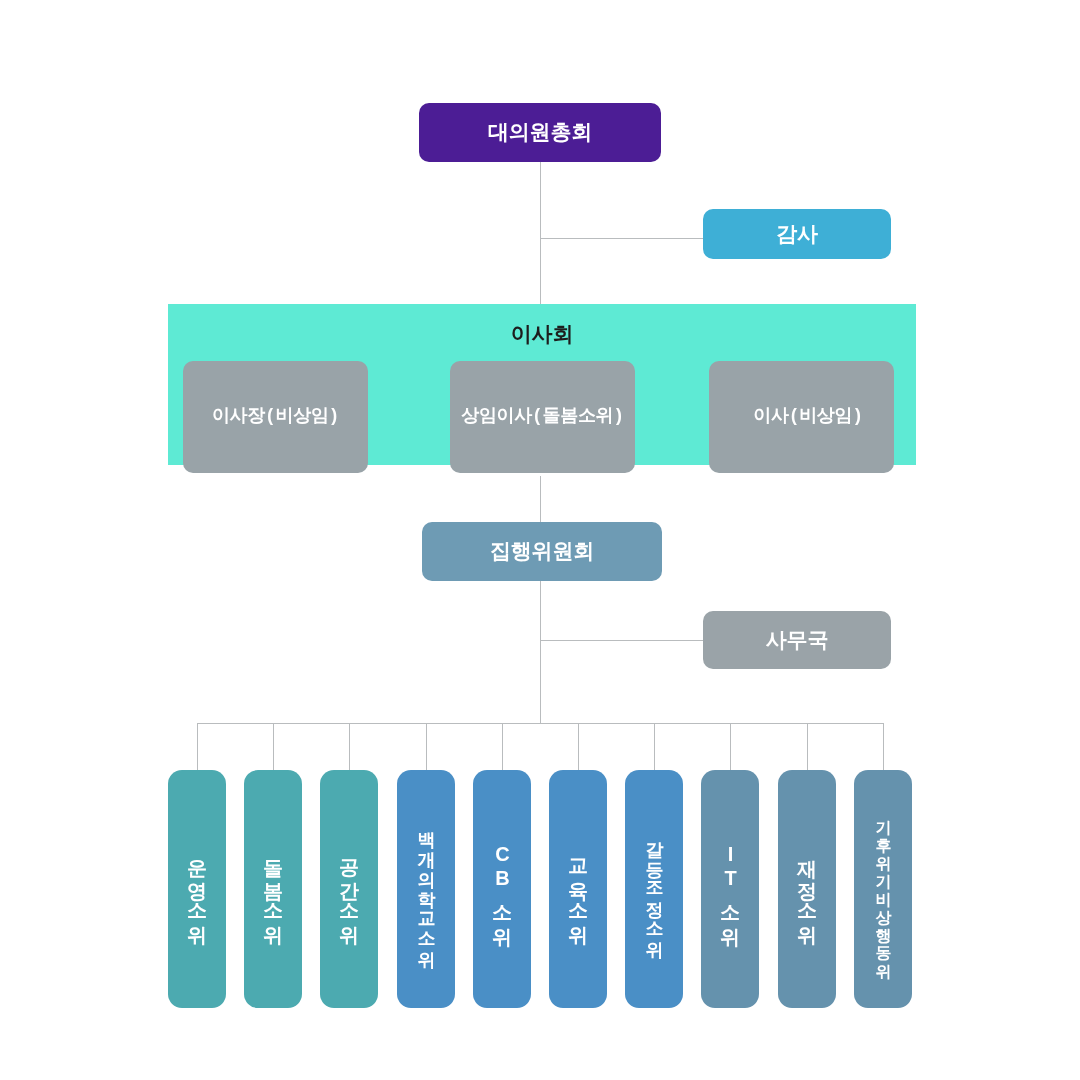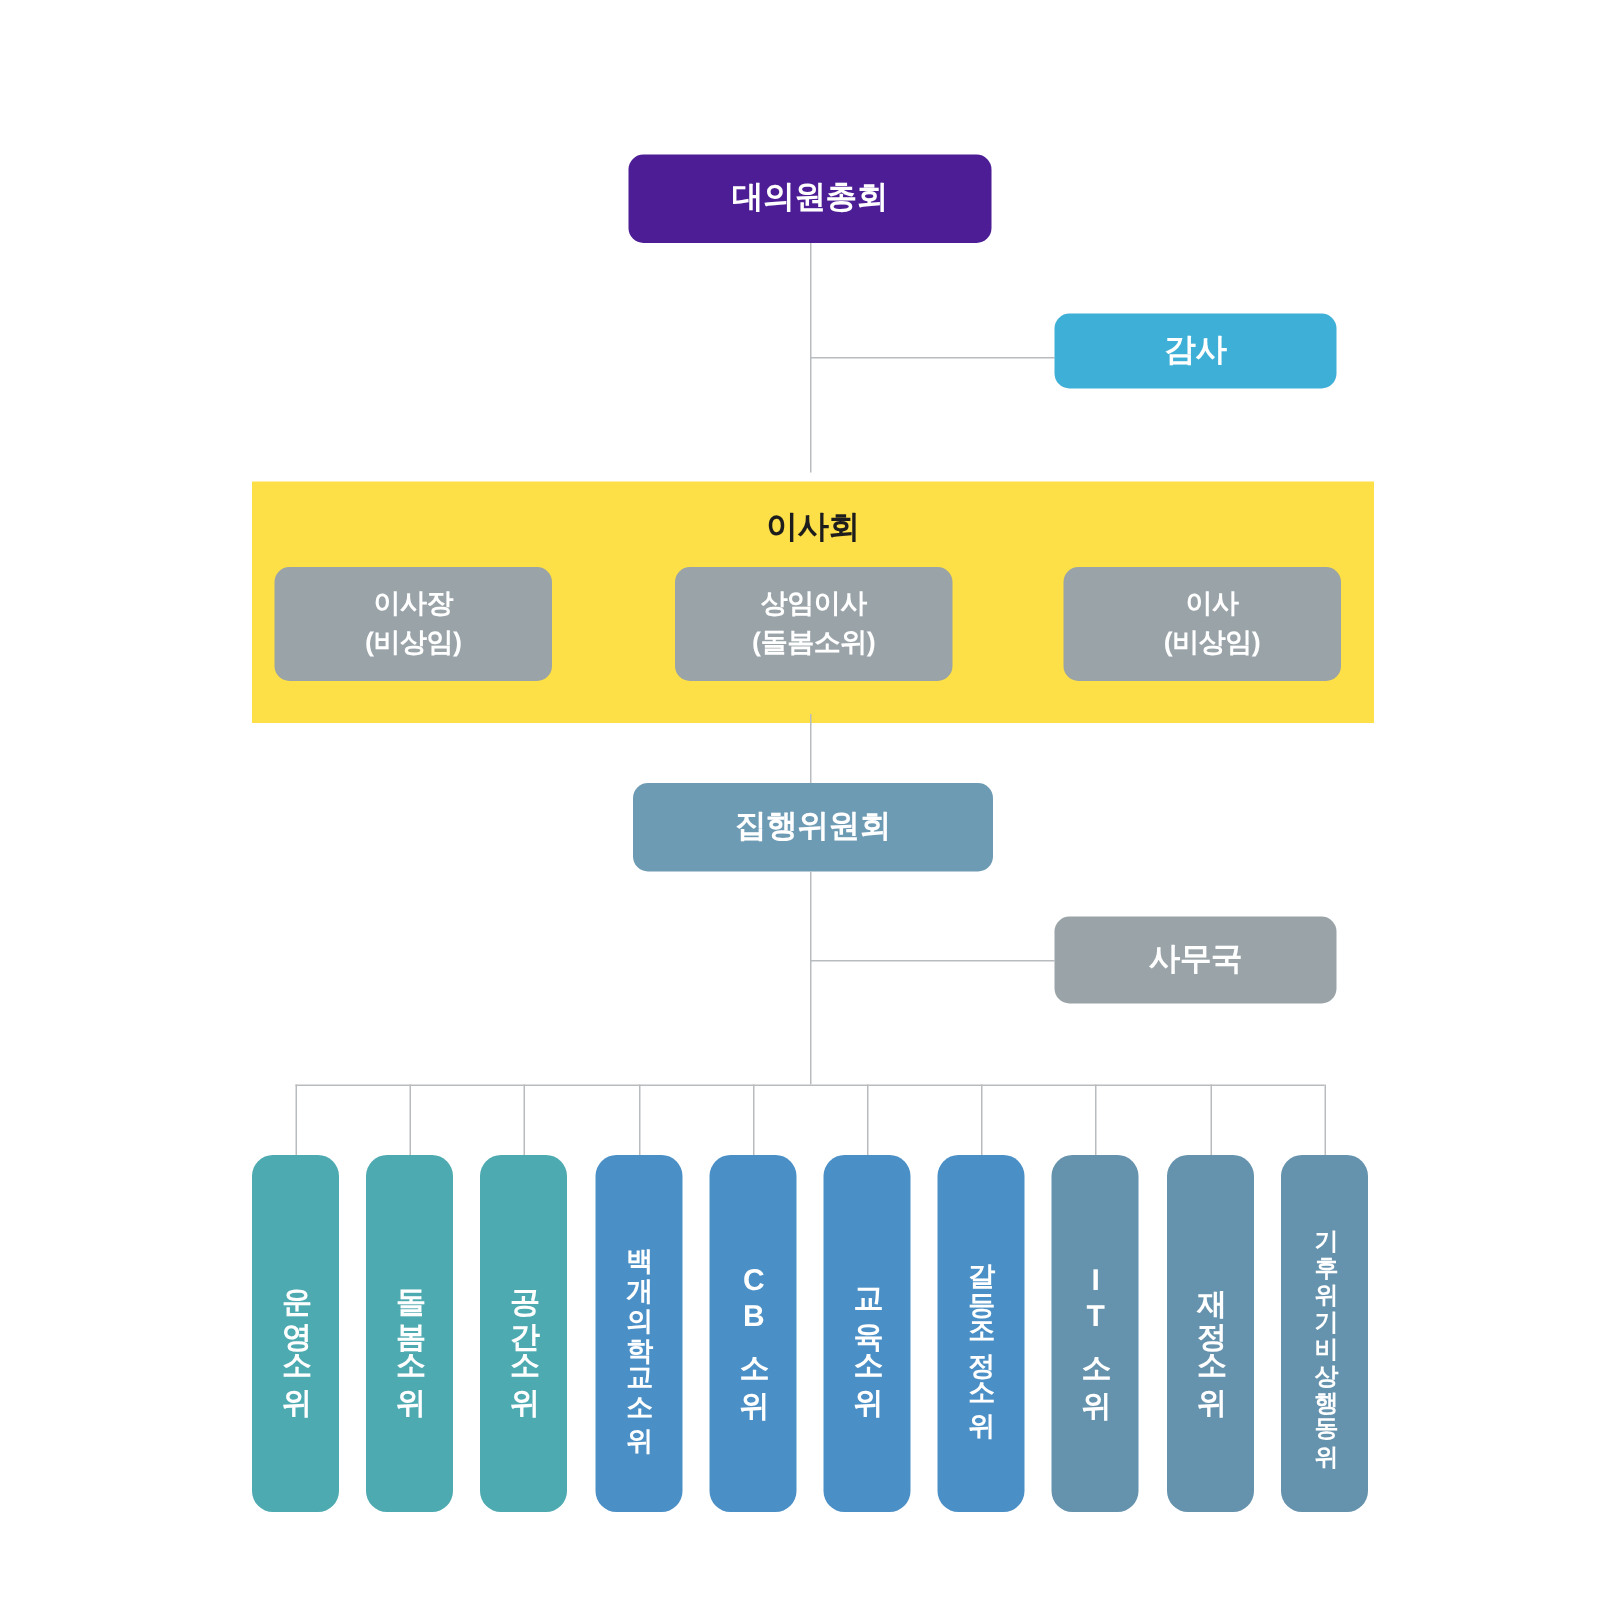--- a/index.html
+++ b/index.html
@@ -60,50 +60,51 @@
     width: 188px;
     height: 50px;
     background: #3eafd6;
     font-size: 21px;
   }
 
   
   #panel-board {
     position: absolute;
     left: 168px;
-    top: 321px;
+    top: 304px;
     width: 748px;
     height: 161px;
-    background: #fde047;
+    background: #5eead4;
+    font-family: Liberation Mono, monospace;
   }
   #board-title {
     position: absolute;
     left: 0;
     top: 16px;
     width: 748px;
     text-align: center;
     font-size: 21px;
     font-weight: bold;
     color: #1d1d1d;
     letter-spacing: -0.2px;
   }
   .board-node {
     position: absolute;
     box-sizing: border-box;
     top: 57px;
     width: 185px;
-    height: 76px;
+    height: 112px;
     border-radius: 10px;
     background: #99a3a8;
     color: #ffffff;
     font-size: 18px;
     font-weight: bold;
     line-height: 1.42;
     display: flex;
-    flex-direction: column;
+    flex-direction: row;
     align-items: center;
     justify-content: center;
     text-align: center;
     letter-spacing: -0.3px;
   }
   #board-node-0 { left: 15px; }
   #board-node-1 { left: 282px; }
   #board-node-2 { left: 541px; padding-left: 13px; }
 
   

